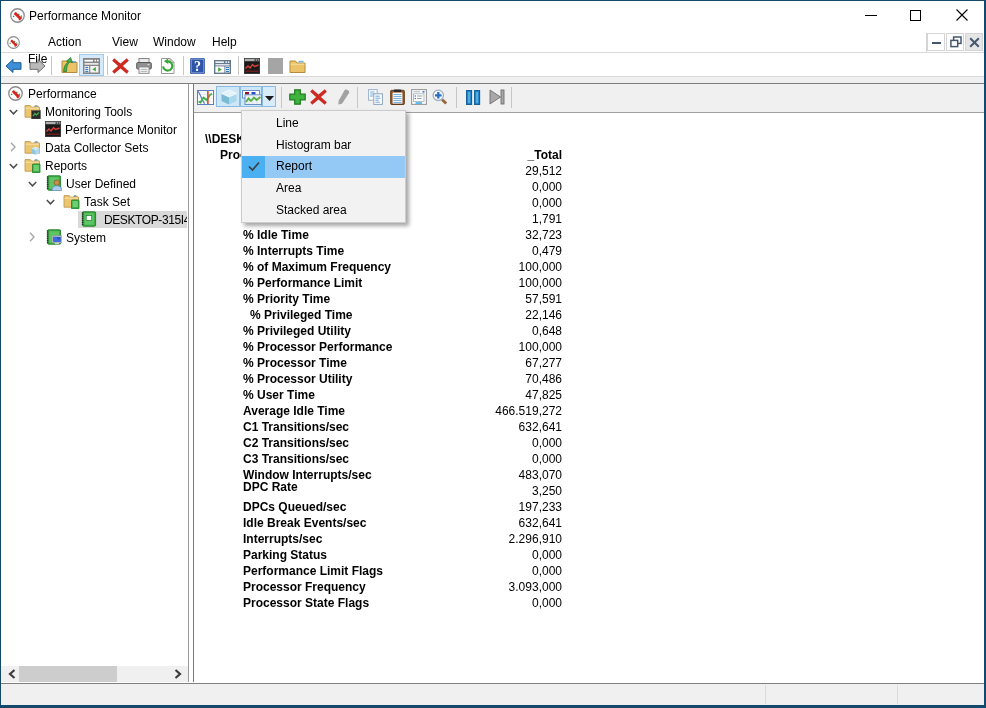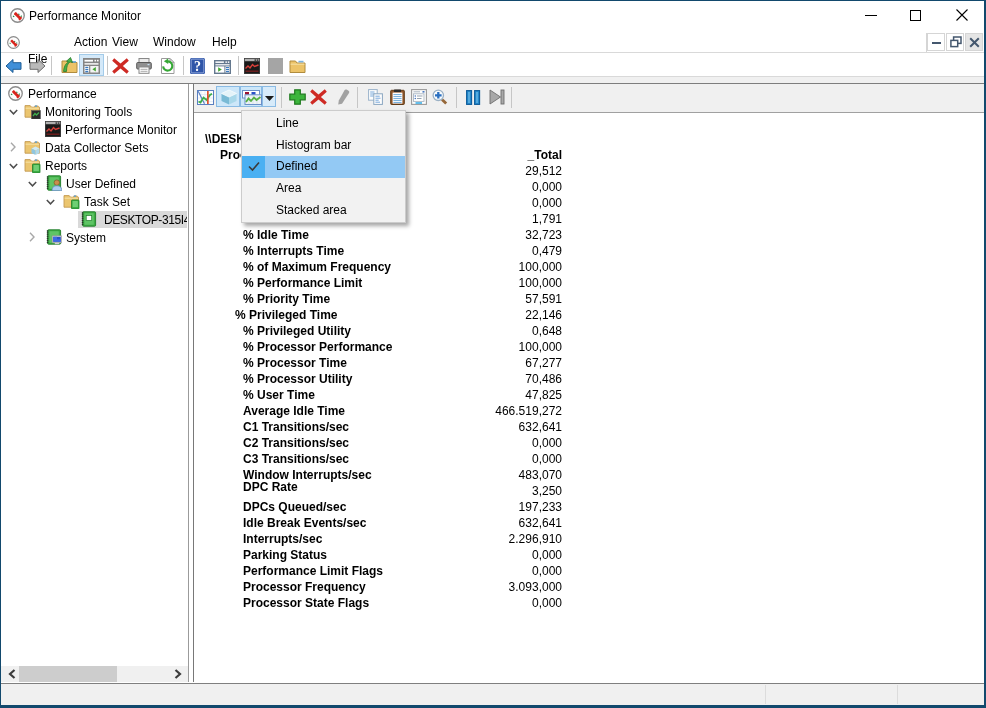--- a/index.html
+++ b/index.html
@@ -27,21 +27,21 @@
     <path d="M0.5 0.5 L11.5 11.5 M11.5 0.5 L0.5 11.5" stroke="#000" stroke-width="1.1"></path>
   </svg>
 
 <svg class="abs" style="left:7px;top:36px" width="13" height="13" viewBox="0 0 16 16">
     <circle cx="8" cy="8" r="7.2" fill="#fdfdfd" stroke="#8b8b8b" stroke-width="1.4"></circle>
     <path d="M3.6 9.6 A4.7 4.7 0 0 1 12.4 9.6" fill="none" stroke="#2d8a4b" stroke-width="1.5" stroke-dasharray="1.3 1.9"></path>
     <rect x="4.0" y="6.6" width="8.8" height="3" rx="0.5" transform="rotate(45 8 8)" fill="#d9251d"></rect>
     <path d="M12.2 9.8 A5 5 0 0 1 9.4 12.6" fill="none" stroke="#d9251d" stroke-width="1.8"></path>
   </svg>
 <div class="txt" style="left:28px;top:51px">File</div>
-<div class="txt" style="left:74px;top:34px">Action</div>
+<div class="txt" style="left:48px;top:34px">Action</div>
 <div class="txt" style="left:112px;top:34px">View</div>
 <div class="txt" style="left:153px;top:34px">Window</div>
 <div class="txt" style="left:212px;top:34px">Help</div>
 <div class="abs" style="left:926px;top:33px;width:1px;height:19px;background:#d5d5d5"></div>
 <div class="mdibtn" style="left:927px">
     <div class="abs" style="left:4px;top:8px;width:9px;height:2px;background:#44576e"></div>
   </div>
 <div class="mdibtn" style="left:946px">
     <svg class="abs" style="left:3px;top:2px" width="12" height="12" viewBox="0 0 12 12">
       <rect x="3.6" y="1" width="7.4" height="6.4" fill="none" stroke="#44576e" stroke-width="1.5"></rect>
@@ -392,21 +392,21 @@
 <div class="rlabel" style="left:243px;top:227px">% Idle Time</div>
 <div class="rval" style="top:227px">32,723</div>
 <div class="rlabel" style="left:243px;top:243px">% Interrupts Time</div>
 <div class="rval" style="top:243px">0,479</div>
 <div class="rlabel" style="left:243px;top:259px">% of Maximum Frequency</div>
 <div class="rval" style="top:259px">100,000</div>
 <div class="rlabel" style="left:243px;top:275px">% Performance Limit</div>
 <div class="rval" style="top:275px">100,000</div>
 <div class="rlabel" style="left:243px;top:291px">% Priority Time</div>
 <div class="rval" style="top:291px">57,591</div>
-<div class="rlabel" style="left:235px;top:307px">% Privileged Time</div>
+<div class="rlabel" style="left:250px;top:307px">% Privileged Time</div>
 <div class="rval" style="top:307px">22,146</div>
 <div class="rlabel" style="left:243px;top:323px">% Privileged Utility</div>
 <div class="rval" style="top:323px">0,648</div>
 <div class="rlabel" style="left:243px;top:339px">% Processor Performance</div>
 <div class="rval" style="top:339px">100,000</div>
 <div class="rlabel" style="left:243px;top:355px">% Processor Time</div>
 <div class="rval" style="top:355px">67,277</div>
 <div class="rlabel" style="left:243px;top:371px">% Processor Utility</div>
 <div class="rval" style="top:371px">70,486</div>
 <div class="rlabel" style="left:243px;top:387px">% User Time</div>
@@ -439,21 +439,21 @@
 <div class="rval" style="top:595px">0,000</div>
 
 <div class="abs" style="left:241px;top:110px;width:165px;height:113px;background:#f2f2f2;border:1px solid #cccccc;box-sizing:border-box;box-shadow:3px 3px 4px rgba(0,0,0,0.35)"></div>
 <div class="mrow" style="top:112px">Line</div>
 <div class="mrow" style="top:134px">Histogram bar</div>
 <div class="abs" style="left:242px;top:156px;width:23px;height:22px;background:#4ab0f2"></div>
 <div class="abs" style="left:265px;top:156px;width:140px;height:22px;background:#93c9f4"></div>
 <svg class="abs" style="left:248px;top:161px" width="12" height="11" viewBox="0 0 12 11">
     <path d="M1 5.5 L4.5 9 L11 1.5" fill="none" stroke="#3b3b3b" stroke-width="1.6"></path>
   </svg>
-<div class="mrow" style="top:155px">Defined</div>
+<div class="mrow" style="top:155px">Report</div>
 <div class="mrow" style="top:177px">Area</div>
 <div class="mrow" style="top:199px">Stacked area</div>
 
 <div class="abs" style="left:1px;top:683px;width:984px;height:22px;background:#f0f0f0;border-top:1px solid #7f7f7f;box-sizing:border-box"></div>
 <div class="abs" style="left:765px;top:685px;width:1px;height:19px;background:#dcdcdc"></div>
 <div class="abs" style="left:897px;top:685px;width:1px;height:19px;background:#dcdcdc"></div>
 
 <div class="abs" style="left:0px;top:0px;width:986px;height:1px;background:#12496d"></div>
 <div class="abs" style="left:0px;top:0px;width:1px;height:708px;background:#12496d"></div>
 <div class="abs" style="left:984px;top:0px;width:2px;height:708px;background:#12496d"></div>

